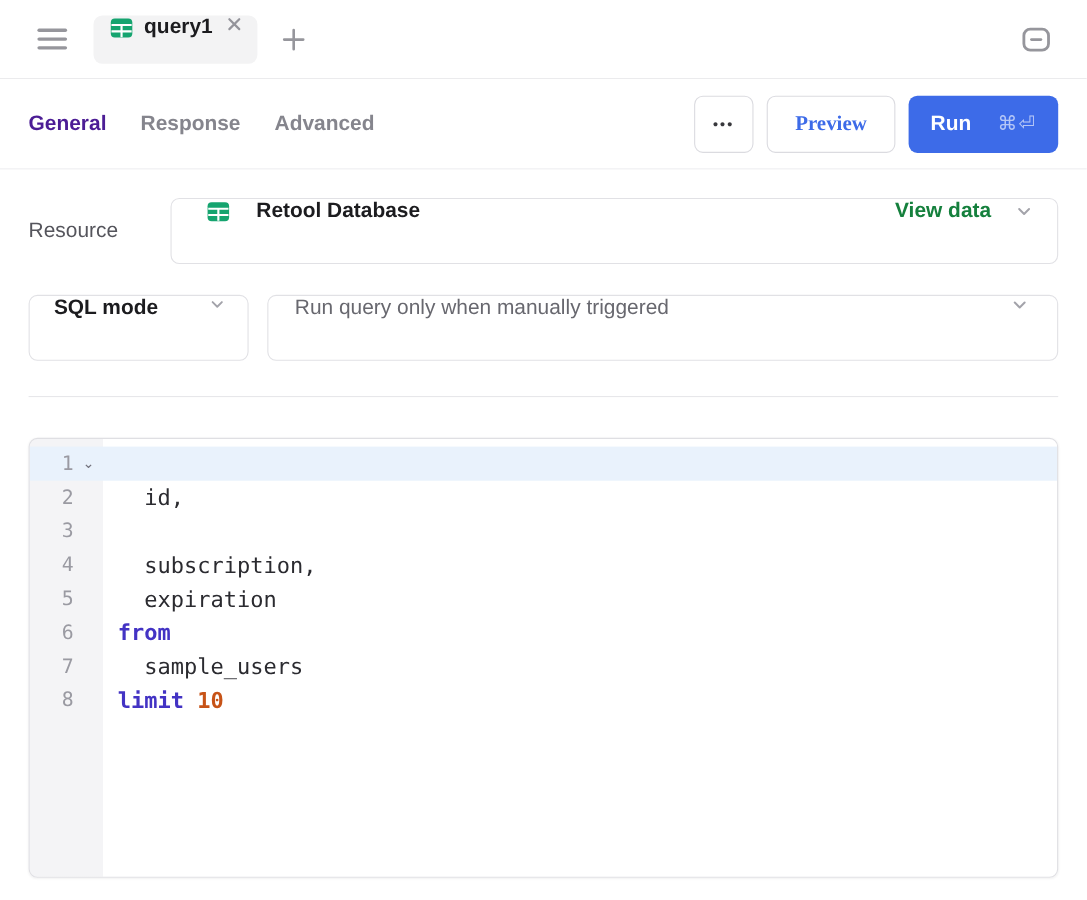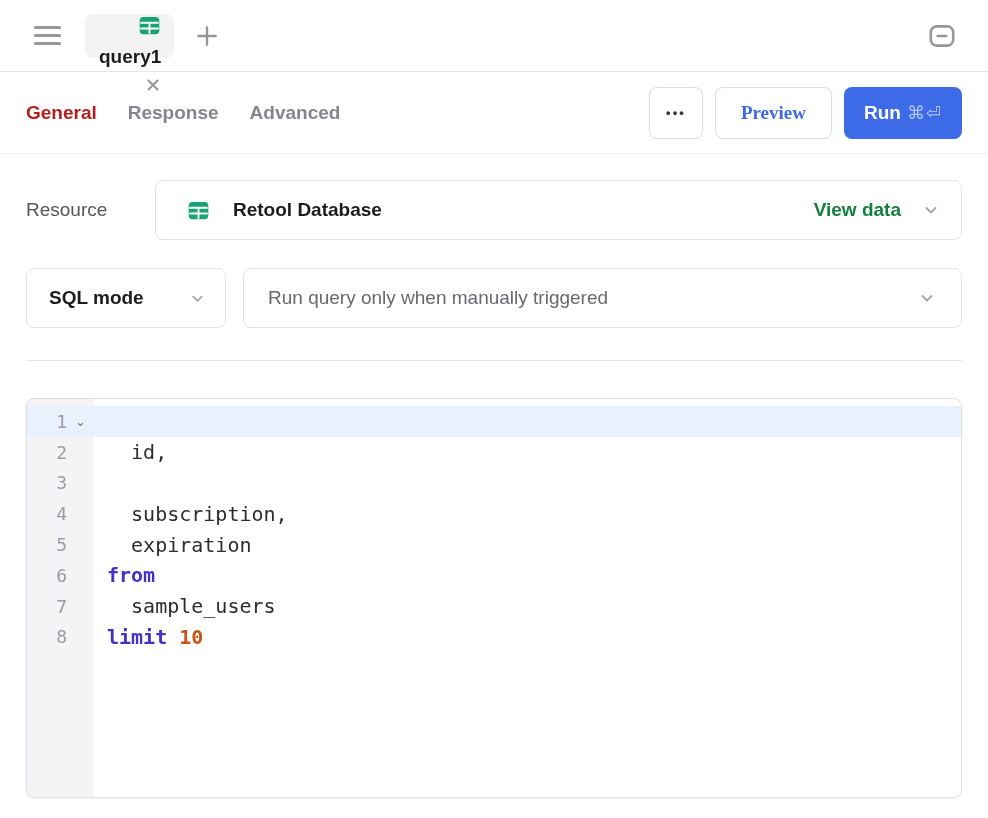--- a/index.html
+++ b/index.html
@@ -3,43 +3,43 @@
 <meta charset="utf-8">
 <style>
   * { margin:0; padding:0; box-sizing:border-box; }
   html,body { width:988px; height:818px; background:#ffffff; overflow:hidden; }
   body { font-family:"Liberation Sans","DejaVu Sans",sans-serif; color:#1d1d20; }
 
   
   .topbar { height:72px; display:flex; align-items:center; padding:0 30px 0 32px; border-bottom:1px solid #e9e9ec; background:#fff; }
   .hamburger { display:flex; flex-direction:column; gap:5px; cursor:pointer; padding:4px 2px; }
   .hamburger span { display:block; width:27px; height:3px; border-radius:2px; background:#96969c; }
-  .querytab { margin-left:22px; display:flex; align-items:flex-end; gap:9px; background:#f3f3f4; border-radius:8px; height:44px; padding:0 13px 0 14px; cursor:pointer;flex-direction:column; }
+  .querytab { margin-left:22px; display:flex; align-items:flex-start; gap:9px; background:#f3f3f4; border-radius:8px; height:44px; padding:0 13px 0 14px; cursor:pointer; }
   .querytab .tab-label { font-size:19px; font-weight:700; color:#1c1c1f; }
   .plus-btn { margin-left:20px; cursor:pointer; display:flex; align-items:center; }
   .spacer { flex:1; }
   .panel-btn { cursor:pointer; display:flex; align-items:center; }
 
   
   .toolbar { height:82px; display:flex; align-items:center; padding:0 26px; border-bottom:1px solid #eeeef1; background:#fff; }
   .tabs { display:flex; align-items:center; gap:31px; }
   .tab { font-size:19px; font-weight:600; color:#85858d; cursor:pointer; }
-  .tab.active { font-weight:700; color:#b91c1c; }
+  .tab.active { font-weight:700; color:#4c1d95; }
   .actions { margin-left:auto; display:flex; align-items:center; gap:12px; }
   .btn { height:52px; border-radius:8px; border:1px solid #dbdbe0; background:#fff; display:flex; align-items:center; justify-content:center; cursor:pointer; font-family:inherit; }
   .btn-more { width:54px; font-size:13px; letter-spacing:2px; color:#38383c; font-weight:700; }
   .btn-preview { padding:0 25px; font-size:19px; font-weight:700; color:#3d6be8;font-family:Liberation Serif, serif; }
-  .btn-run { padding:0 20px; border:none; background:#3d6be8; color:#fff; font-size:19px; font-weight:700; gap:6px; }
+  .btn-run { padding:0 20px; border:none; background:#3d6be8; color:#fff; font-size:19px; font-weight:700; gap:24px; }
   .btn-run .shortcut { font-family:"DejaVu Sans",sans-serif; font-weight:400; font-size:18px; color:rgba(255,255,255,0.62); letter-spacing:1px; }
 
   
   .content { padding:26px 26px 0 26px; }
   .resource-row { display:flex; align-items:center; }
   .resource-label { width:129px; font-size:19px; color:#55555c; flex:none; }
-  .field-box { display:flex; align-items:center; height:60px; border:1px solid #e1e1e5; border-radius:8px; background:#fff; cursor:pointer; }
+  .field-box { display:flex; align-items:flex-start; height:60px; border:1px solid #e1e1e5; border-radius:8px; background:#fff; cursor:pointer; }
   .resource-box { flex:1; padding:0 22px 0 31px; gap:12px; }
   .resource-name { font-size:19px; font-weight:700; color:#1c1c1f; margin-left:11px; }
   .viewdata { margin-left:auto; display:flex; align-items:center; gap:22px; }
   .viewdata-label { font-size:19px; font-weight:700; color:#15803d; }
 
   .settings-row { display:flex; align-items:center; margin-top:28px; gap:17px; }
   .mode-box { width:200px; padding:0 20px 0 22px; justify-content:space-between; }
   .mode-label { font-size:19px; font-weight:600; color:#1c1c1f; }
   .trigger-box { flex:1; padding:0 26px 0 24px; justify-content:space-between; }
   .trigger-label { font-size:19px; color:#68686f; }

